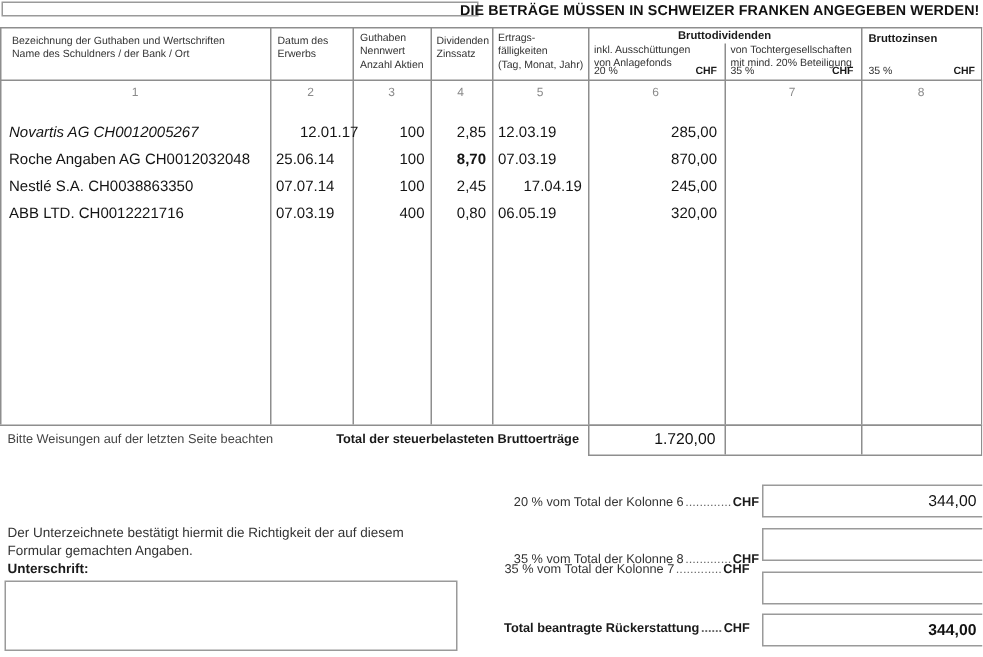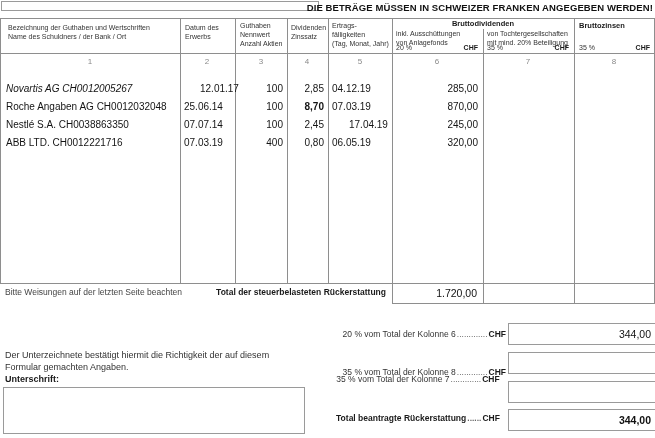--- a/index.html
+++ b/index.html
@@ -97,21 +97,21 @@
   <div class="colnum" style="left:340px;">5</div>
   <div class="colnum" style="left:417px;">6</div>
   <div class="colnum" style="left:508px;">7</div>
   <div class="colnum" style="left:594px;">8</div>
 
   <div class="trow" style="top:80px;">
     <div class="cell" style="left:6px;width:172px;font-style:italic;">Novartis AG CH0012005267</div>
     <div class="cell" style="left:200px;width:48px;">12.01.17</div>
     <div class="cell r" style="left:238px;width:45px;">100</div>
     <div class="cell r" style="left:288px;width:36px;">2,85</div>
-    <div class="cell" style="left:332px;width:58px;">04.12.19</div>
+    <div class="cell" style="left:332px;width:58px;">12.03.19</div>
     <div class="cell r" style="left:398px;width:80px;">285,00</div>
     <div class="cell r" style="left:487px;width:83px;"></div>
     <div class="cell r" style="left:579px;width:70px;"></div>
   </div>
   <div class="trow" style="top:98px;">
     <div class="cell" style="left:6px;width:172px;">Roche Angaben AG CH0012032048</div>
     <div class="cell" style="left:184px;width:48px;">25.06.14</div>
     <div class="cell r" style="left:238px;width:45px;">100</div>
     <div class="cell r" style="left:288px;width:36px;font-weight:bold;">8,70</div>
     <div class="cell" style="left:332px;width:58px;">07.03.19</div>
@@ -134,21 +134,21 @@
     <div class="cell" style="left:184px;width:48px;">07.03.19</div>
     <div class="cell r" style="left:238px;width:45px;">400</div>
     <div class="cell r" style="left:288px;width:36px;">0,80</div>
     <div class="cell" style="left:332px;width:58px;">06.05.19</div>
     <div class="cell r" style="left:398px;width:80px;">320,00</div>
     <div class="cell r" style="left:487px;width:83px;"></div>
     <div class="cell r" style="left:579px;width:70px;"></div>
   </div>
 
   <div class="foot-note">Bitte Weisungen auf der letzten Seite beachten</div>
-  <div class="total-label">Total der steuerbelasteten Rückerstattung</div>
+  <div class="total-label">Total der steuerbelasteten Bruttoerträge</div>
   <div class="total-boxes">
     <div class="iv" style="left:90px;"></div>
     <div class="iv" style="left:181px;"></div>
     <div class="total-val">1.720,00</div>
     <div class="total-val" style="left:91px;width:84px;"></div>
     <div class="total-val" style="left:182px;width:73px;"></div>
   </div>
 
   <div class="decl">Der Unterzeichnete bestätigt hiermit die Richtigkeit der auf diesem
 Formular gemachten Angaben.</div>

